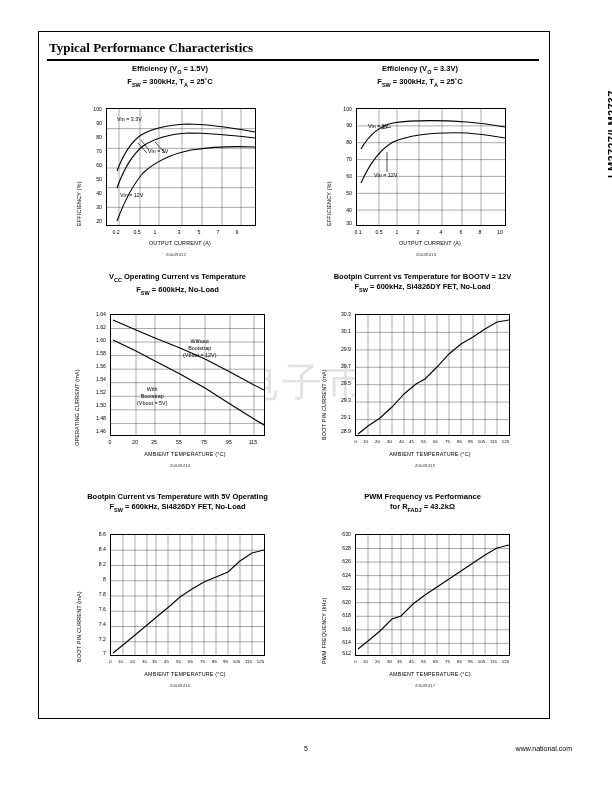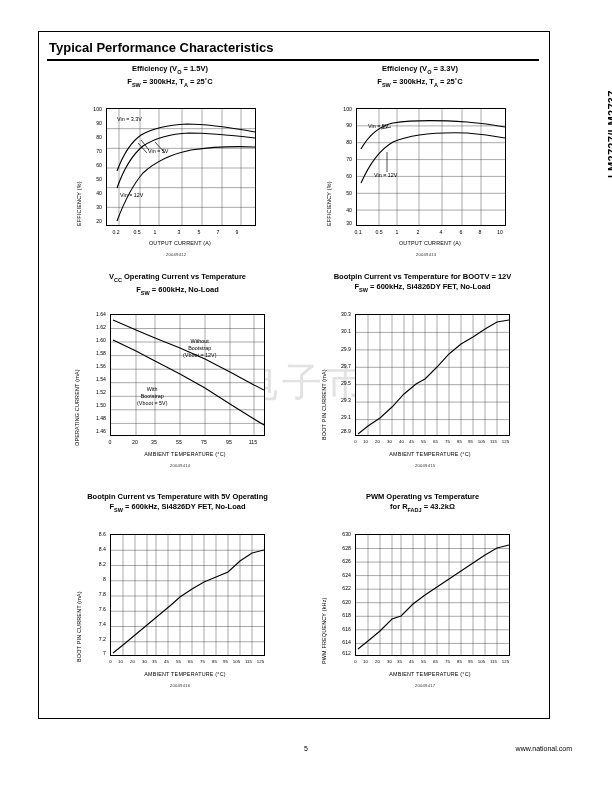--- a/index.html
+++ b/index.html
@@ -24,21 +24,21 @@
     right:6px;top:28px;
     width:150px;
     transform:rotate(-90deg);
     transform-origin:right top;
     font-size:11px;font-weight:bold;
     letter-spacing:0.3px;
     text-align:left;
     white-space:nowrap;
   }
   .title-bar{
-    position:absolute;left:39px;top:38px;width:510px;height:22px;
+    position:absolute;left:39px;top:38px;width:510px;height:22px;font-family:Liberation Serif, serif;
   }
   .title-bar .t{
     position:absolute;left:10px;top:2px;
     font-size:13px;font-weight:bold;
   }
   .title-rule{
     position:absolute;left:8px;top:21px;width:492px;height:2px;background:#000;
   }
   .footer-page{
     position:absolute;left:0;top:745px;width:612px;text-align:center;
@@ -409,21 +409,21 @@
       <div class="xtick" style="left:160px;top:145px;width:13px;font-size:4.4px;">105</div>
       <div class="xtick" style="left:172px;top:145px;width:13px;font-size:4.4px;">115</div>
       <div class="xtick" style="left:184px;top:145px;width:13px;font-size:4.4px;">125</div>
       <div class="xlab" style="left:20px;top:157px;width:190px;">AMBIENT TEMPERATURE (°C)</div>
       <div class="idcode" style="left:100px;top:169px;">20049416</div>
     </div>
   </div>
 
   <div class="fig" style="left:315px;top:492px;width:215px;height:215px;">
     <div class="cap">
-      <div>PWM Operating vs Temperature</div>
+      <div>PWM Frequency vs Performance</div>
       <div>for R<span class="sub">FADJ</span> = 43.2kΩ</div>
     </div>
     <div class="plotwrap" style="position:absolute;left:0;top:22px;width:215px;height:185px;">
       <div class="ylab" style="left:6px;top:150px;">PWM FREQUENCY (kHz)</div>
       <div class="ytick" style="left:10px;top:17px;width:26px;">630</div>
       <div class="ytick" style="left:10px;top:31px;width:26px;">628</div>
       <div class="ytick" style="left:10px;top:44px;width:26px;">626</div>
       <div class="ytick" style="left:10px;top:58px;width:26px;">624</div>
       <div class="ytick" style="left:10px;top:71px;width:26px;">622</div>
       <div class="ytick" style="left:10px;top:85px;width:26px;">620</div>

